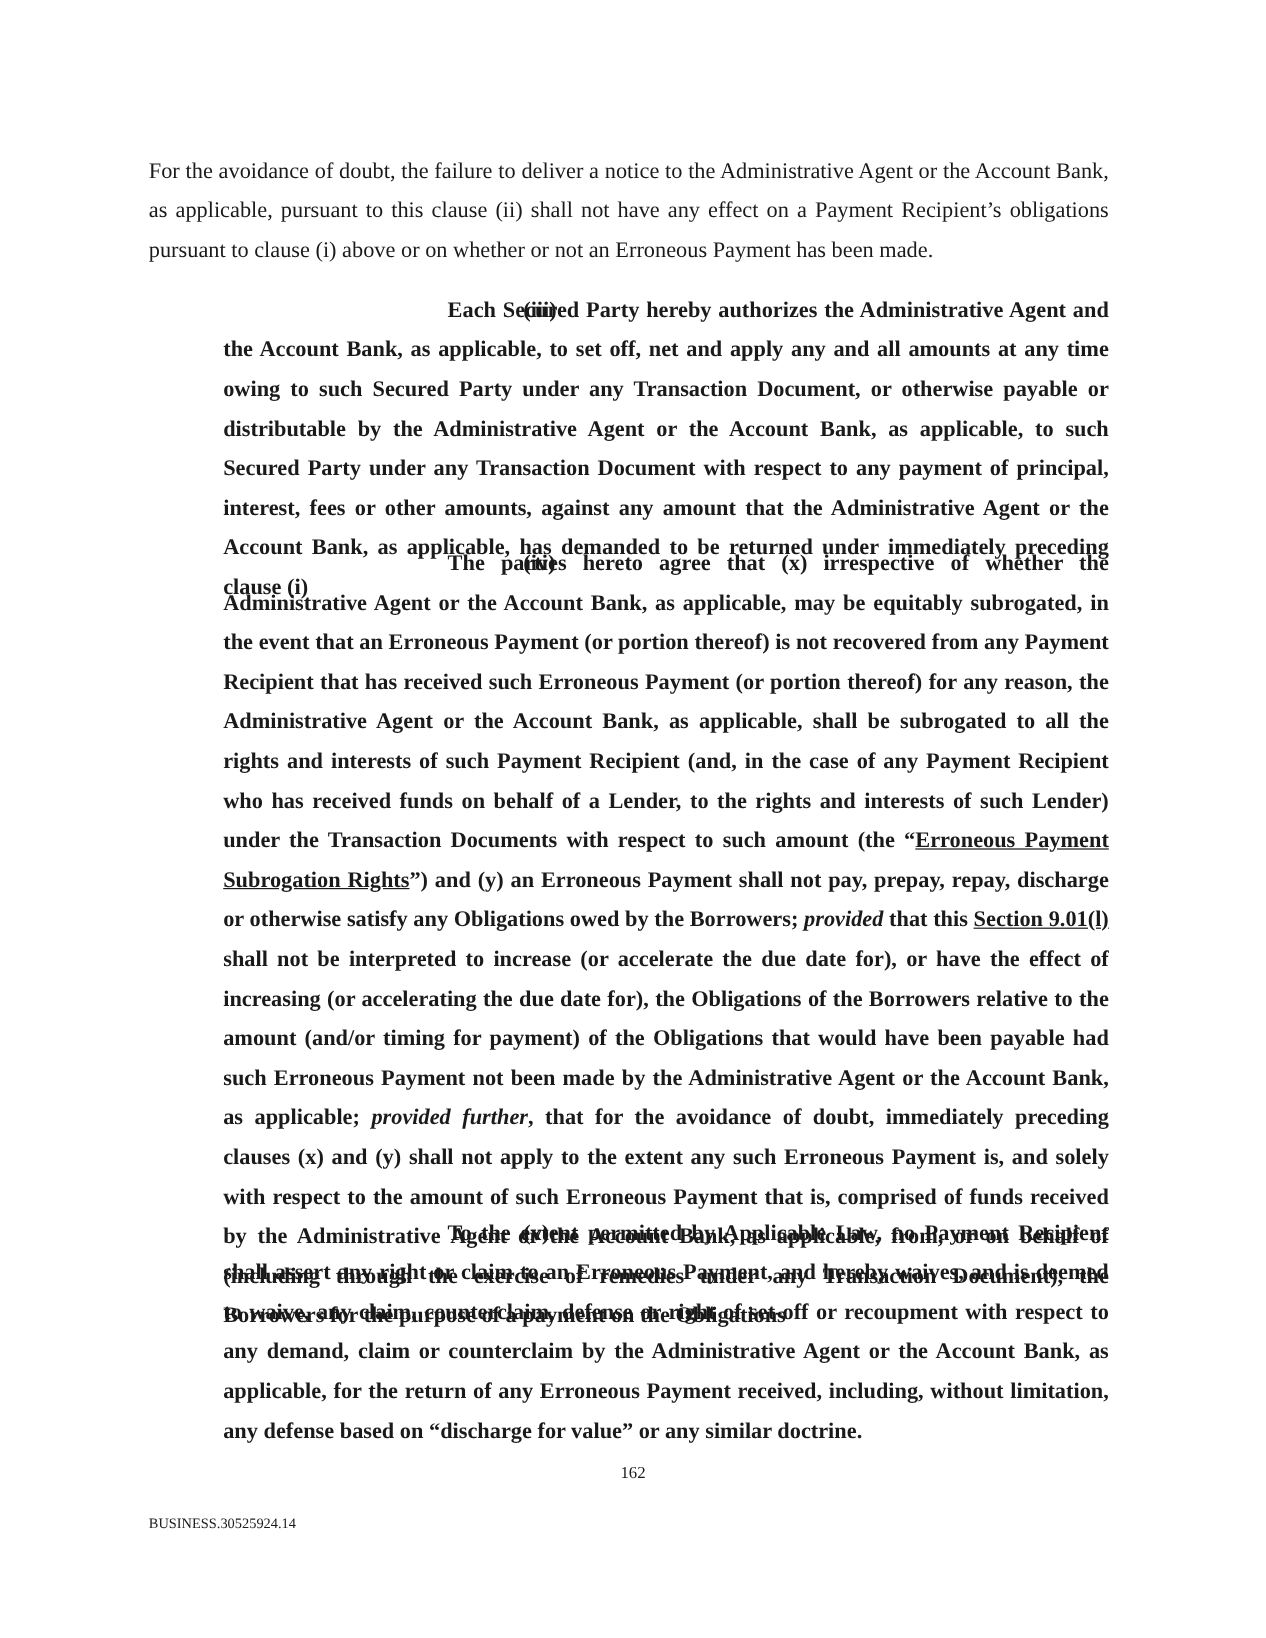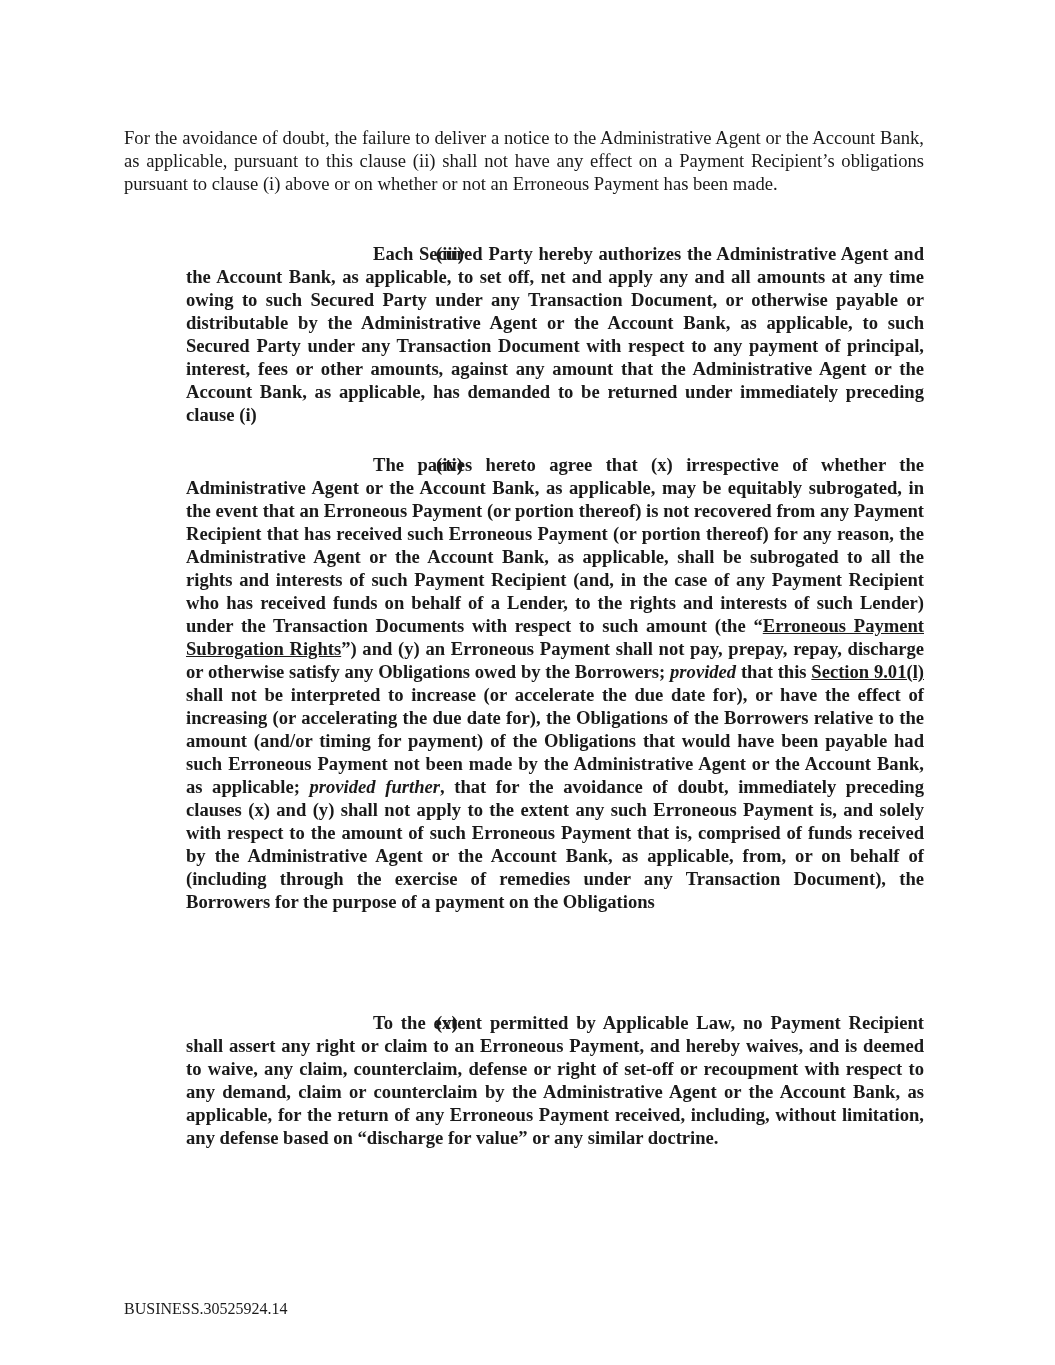--- a/index.html
+++ b/index.html
@@ -1,41 +1,42 @@
 <!DOCTYPE html>
 <html><head>
 <meta charset="utf-8">
 <style>
   html, body { margin:0; padding:0; background:#ffffff; }
   body { width:1055px; height:1365px; position:relative; overflow:hidden; color:#1a1a1a;
          font-family:"Liberation Serif","DejaVu Serif",serif; }
   .page { position:absolute; left:0; top:0; width:1055px; height:1365px; }
-  p { margin:0; text-align:justify; font-size:18.6px; line-height:23px; }
+  p { margin:0; text-align:justify; font-size:18.6px; line-height:33px; }
   .full { position:absolute; left:124px; width:800px; }
   .ind { position:absolute; left:186px; width:738px; }
   .num { display:inline-block; }
   .p1 { top:126px; }
   .p3 { top:242px; }
   .p4 { top:453px; }
   .p5 { top:973px;margin-top:38px; }
   .p6 { top:1160px; }
   .firstline { text-indent:125px;font-weight:bold; }
   .u { text-decoration:underline; }
   .i { font-style:italic; }
   .pagenum { position:absolute; top:1221px; left:0; width:1055px; text-align:center; font-size:14px; }
-  .footer { position:absolute; top:1300px; left:124px; font-size:16px; }
+  .footer { position:absolute; top:1262px; left:124px; font-size:12px; }
 </style>
 </head>
 <body>
 
 <div class="page">
 
   <p class="full p1">For the avoidance of doubt, the failure to deliver a notice to the Administrative Agent or the Account Bank, as applicable, pursuant to this  clause (ii) shall not have any effect on a Payment Recipient’s obligations pursuant to  clause (i) above or on whether or not an Erroneous Payment has been made.</p>
 
   <p class="ind p3 firstline"><span class="num" style="width:62px;">(iii)</span><span>Each Secured Party hereby authorizes the Administrative Agent and the Account Bank, as applicable, to set off, net and apply any and all amounts at any time owing to such Secured Party under any Transaction Document, or otherwise payable or distributable by the Administrative Agent or the Account Bank, as applicable, to such Secured Party under any Transaction Document with respect to any payment of principal, interest, fees or other amounts, against any amount that the Administrative Agent or the Account Bank, as applicable, has demanded to be returned under immediately preceding clause (i)</span></p>
 
   <p class="ind p4 firstline"><span class="num" style="width:62px;">(iv)</span><span>The parties hereto agree that (x) irrespective of whether the Administrative Agent or the Account Bank, as applicable, may be equitably subrogated, in the event that an Erroneous Payment (or portion thereof) is not recovered from any Payment Recipient that has received such Erroneous Payment (or portion thereof) for any reason, the Administrative Agent or the Account Bank, as applicable, shall be subrogated to all the rights and interests of such Payment Recipient (and, in the case of any Payment Recipient who has received funds on behalf of a Lender, to the rights and interests of such Lender) under the Transaction Documents with respect to such amount (the “</span><span class="u">Erroneous Payment Subrogation Rights</span><span>”) and (y) an Erroneous Payment shall not pay, prepay, repay, discharge or otherwise satisfy any Obligations owed by the Borrowers; </span><span class="i">provided</span><span> that this </span><span class="u">Section 9.01(l)</span><span> shall not be interpreted to increase (or accelerate the due date for), or have the effect of increasing (or accelerating the due date for), the Obligations of the Borrowers relative to the amount (and/or timing for payment) of the Obligations that would have been payable had such Erroneous Payment not been made by the Administrative Agent or the Account Bank, as applicable; </span><span class="i">provided further</span><span>, that for the avoidance of doubt, immediately preceding clauses (x) and (y) shall not apply to the extent any such Erroneous Payment is, and solely with respect to the amount of such Erroneous Payment that is, comprised of funds received by the Administrative Agent or the Account Bank, as applicable, from, or on behalf of (including through the exercise of remedies under any Transaction Document), the Borrowers for the purpose of a payment on the Obligations</span></p>
 
   <p class="ind p5 firstline"><span class="num" style="width:62px;">(v)</span><span>To the extent permitted by Applicable Law, no Payment Recipient shall assert any right or claim to an Erroneous Payment, and hereby waives, and is deemed to waive, any claim, counterclaim, defense or right of set-off or recoupment with respect to any demand, claim or counterclaim by the Administrative Agent or the Account Bank, as applicable, for the return of any Erroneous Payment received, including, without limitation, any defense based on “discharge for value” or any similar doctrine.</span></p>
 
 
+  <div class="pagenum">162</div>
   <div class="footer">BUSINESS.30525924.14</div>
 </div>
 
 </body></html>

